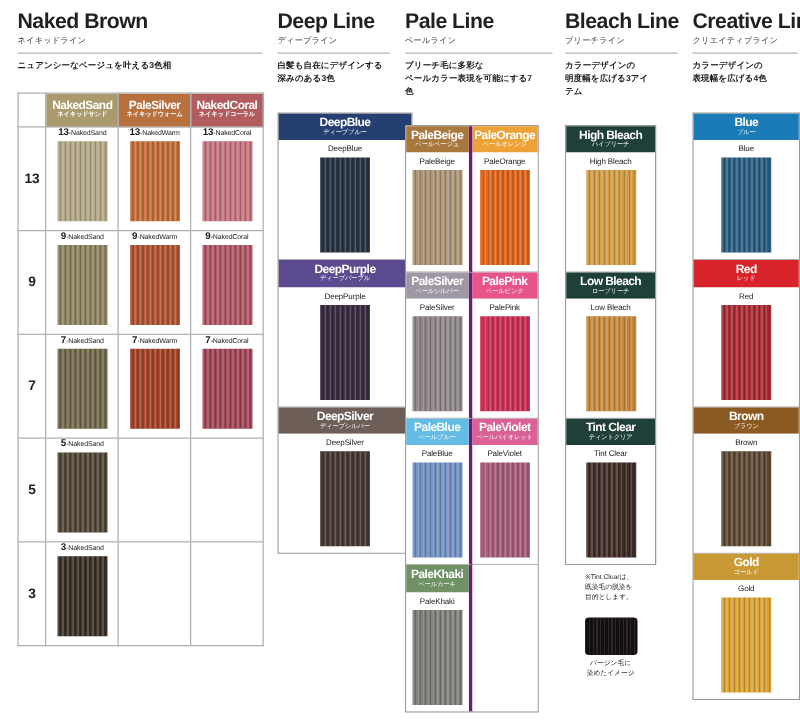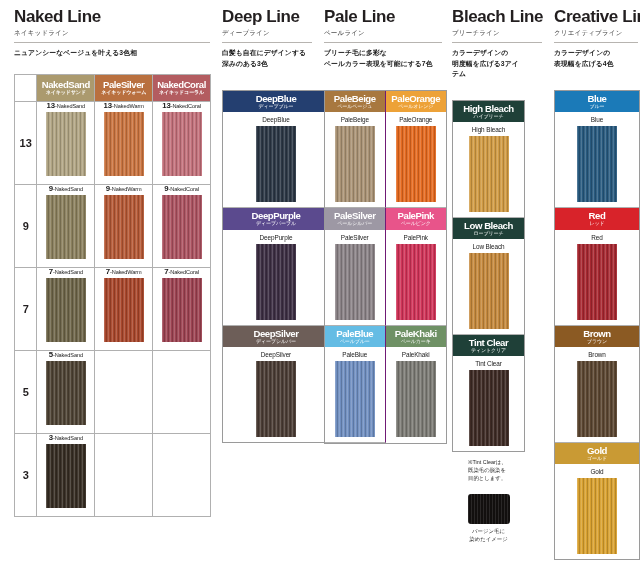--- a/index.html
+++ b/index.html
@@ -10,21 +10,21 @@
     color: #231f20;
     overflow: hidden;
     position: relative;
   }
   .page { position: relative; width: 640px; height: 577px; }
 
   
   .section { position: absolute; top: 0; }
   #sec-naked    { left: 14px;  width: 200px; }
   #sec-deep     { left: 222px; width: 108px; }
-  #sec-pale     { left: 324px; width: 123px; }
+  #sec-pale     { left: 324px; width: 107px; }
   #sec-bleach   { left: 452px; width: 73px; }
   #sec-creative { left: 554px; width: 86px; }
 
   .sec-title {
     font-size: 17px; font-weight: bold; letter-spacing: -0.4px;
     line-height: 19px; white-space: nowrap; padding-top: 7px;
   }
   .sec-title-jp {
     font-size: 6.5px; line-height: 10px; color: #3a3a3a;
     letter-spacing: 0.2px; white-space: nowrap; padding-top: 2px;
@@ -87,21 +87,21 @@
       rgba(255,255,255,0.18) 0px, rgba(255,255,255,0.18) 1px,
       rgba(0,0,0,0.0) 1px, rgba(0,0,0,0.0) 2px,
       rgba(0,0,0,0.16) 2px, rgba(0,0,0,0.16) 3px,
       rgba(255,255,255,0.06) 3px, rgba(255,255,255,0.06) 4px);
   }
 
   
   .card-wrap { margin-top: 20px; border: 1px solid #9a9a9a; background:#fff; }
   .grid2 { display: grid; grid-template-columns: 1fr 1fr; }
   .grid1 { display: grid; grid-template-columns: 1fr; }
-  .cell { border-right: 1px solid #701a75; border-bottom: 1px solid #b0b0b0; }
+  .cell { border-right: 3px solid #701a75; border-bottom: 1px solid #b0b0b0; }
   .grid2 .cell:nth-child(2n) { border-right: none; }
   .grid1 .cell { border-right: none; }
   .cell.blank { background: #fff; }
 
   .it-head {
     text-align: center; color: #fff; padding: 3px 0 3px 0; line-height: 1.05;
   }
   .it-head .en {
     display:block; font-size: 9.6px; font-weight: bold; letter-spacing: -0.45px;
     white-space: nowrap;
@@ -139,21 +139,21 @@
     font-size: 5.4px; text-align: center; line-height: 8px;
     white-space: pre-line; color: #1a1a1a;
   }
 </style>
 </head>
 <body>
 
 <div class="page">
 
   <div class="section" id="sec-naked">
-    <div class="sec-title">Naked Line</div>
+    <div class="sec-title">Naked Brown</div>
     <div class="sec-title-jp">ネイキッドライン</div>
     <div class="sec-rule"></div>
     <div class="sec-desc">ニュアンシーなベージュを叶える3色相</div>
     <table class="naked-table">
       <tbody>
           <tr>
         <th class="lvl-col nk-corner"></th>
         <th class="hair-col nk-head" style="background:#ab9a6e">
           <span class="en">NakedSand</span>
           <span class="jp">ネイキッドサンド</span>
@@ -329,20 +329,30 @@
       <div class="cell">
         <div class="it-head" style="background:#64bce4">
           <span class="en">PaleBlue</span>
           <span class="jp">ペールブルー</span>
         </div>
         <div class="it-body">
           <div class="it-name">PaleBlue</div>
           <div class="sw-lg" style="background:#6f8ec0"></div>
         </div>
       </div>
+      <div class="cell">
+        <div class="it-head" style="background:#d96196">
+          <span class="en">PaleViolet</span>
+          <span class="jp">ペールバイオレット</span>
+        </div>
+        <div class="it-body">
+          <div class="it-name">PaleViolet</div>
+          <div class="sw-lg" style="background:#a9607f"></div>
+        </div>
+      </div>
       <div class="cell" style="border-bottom:none">
         <div class="it-head" style="background:#6f9165">
           <span class="en">PaleKhaki</span>
           <span class="jp">ペールカーキ</span>
         </div>
         <div class="it-body">
           <div class="it-name">PaleKhaki</div>
           <div class="sw-lg" style="background:#7b7a74"></div>
         </div>
       </div>

